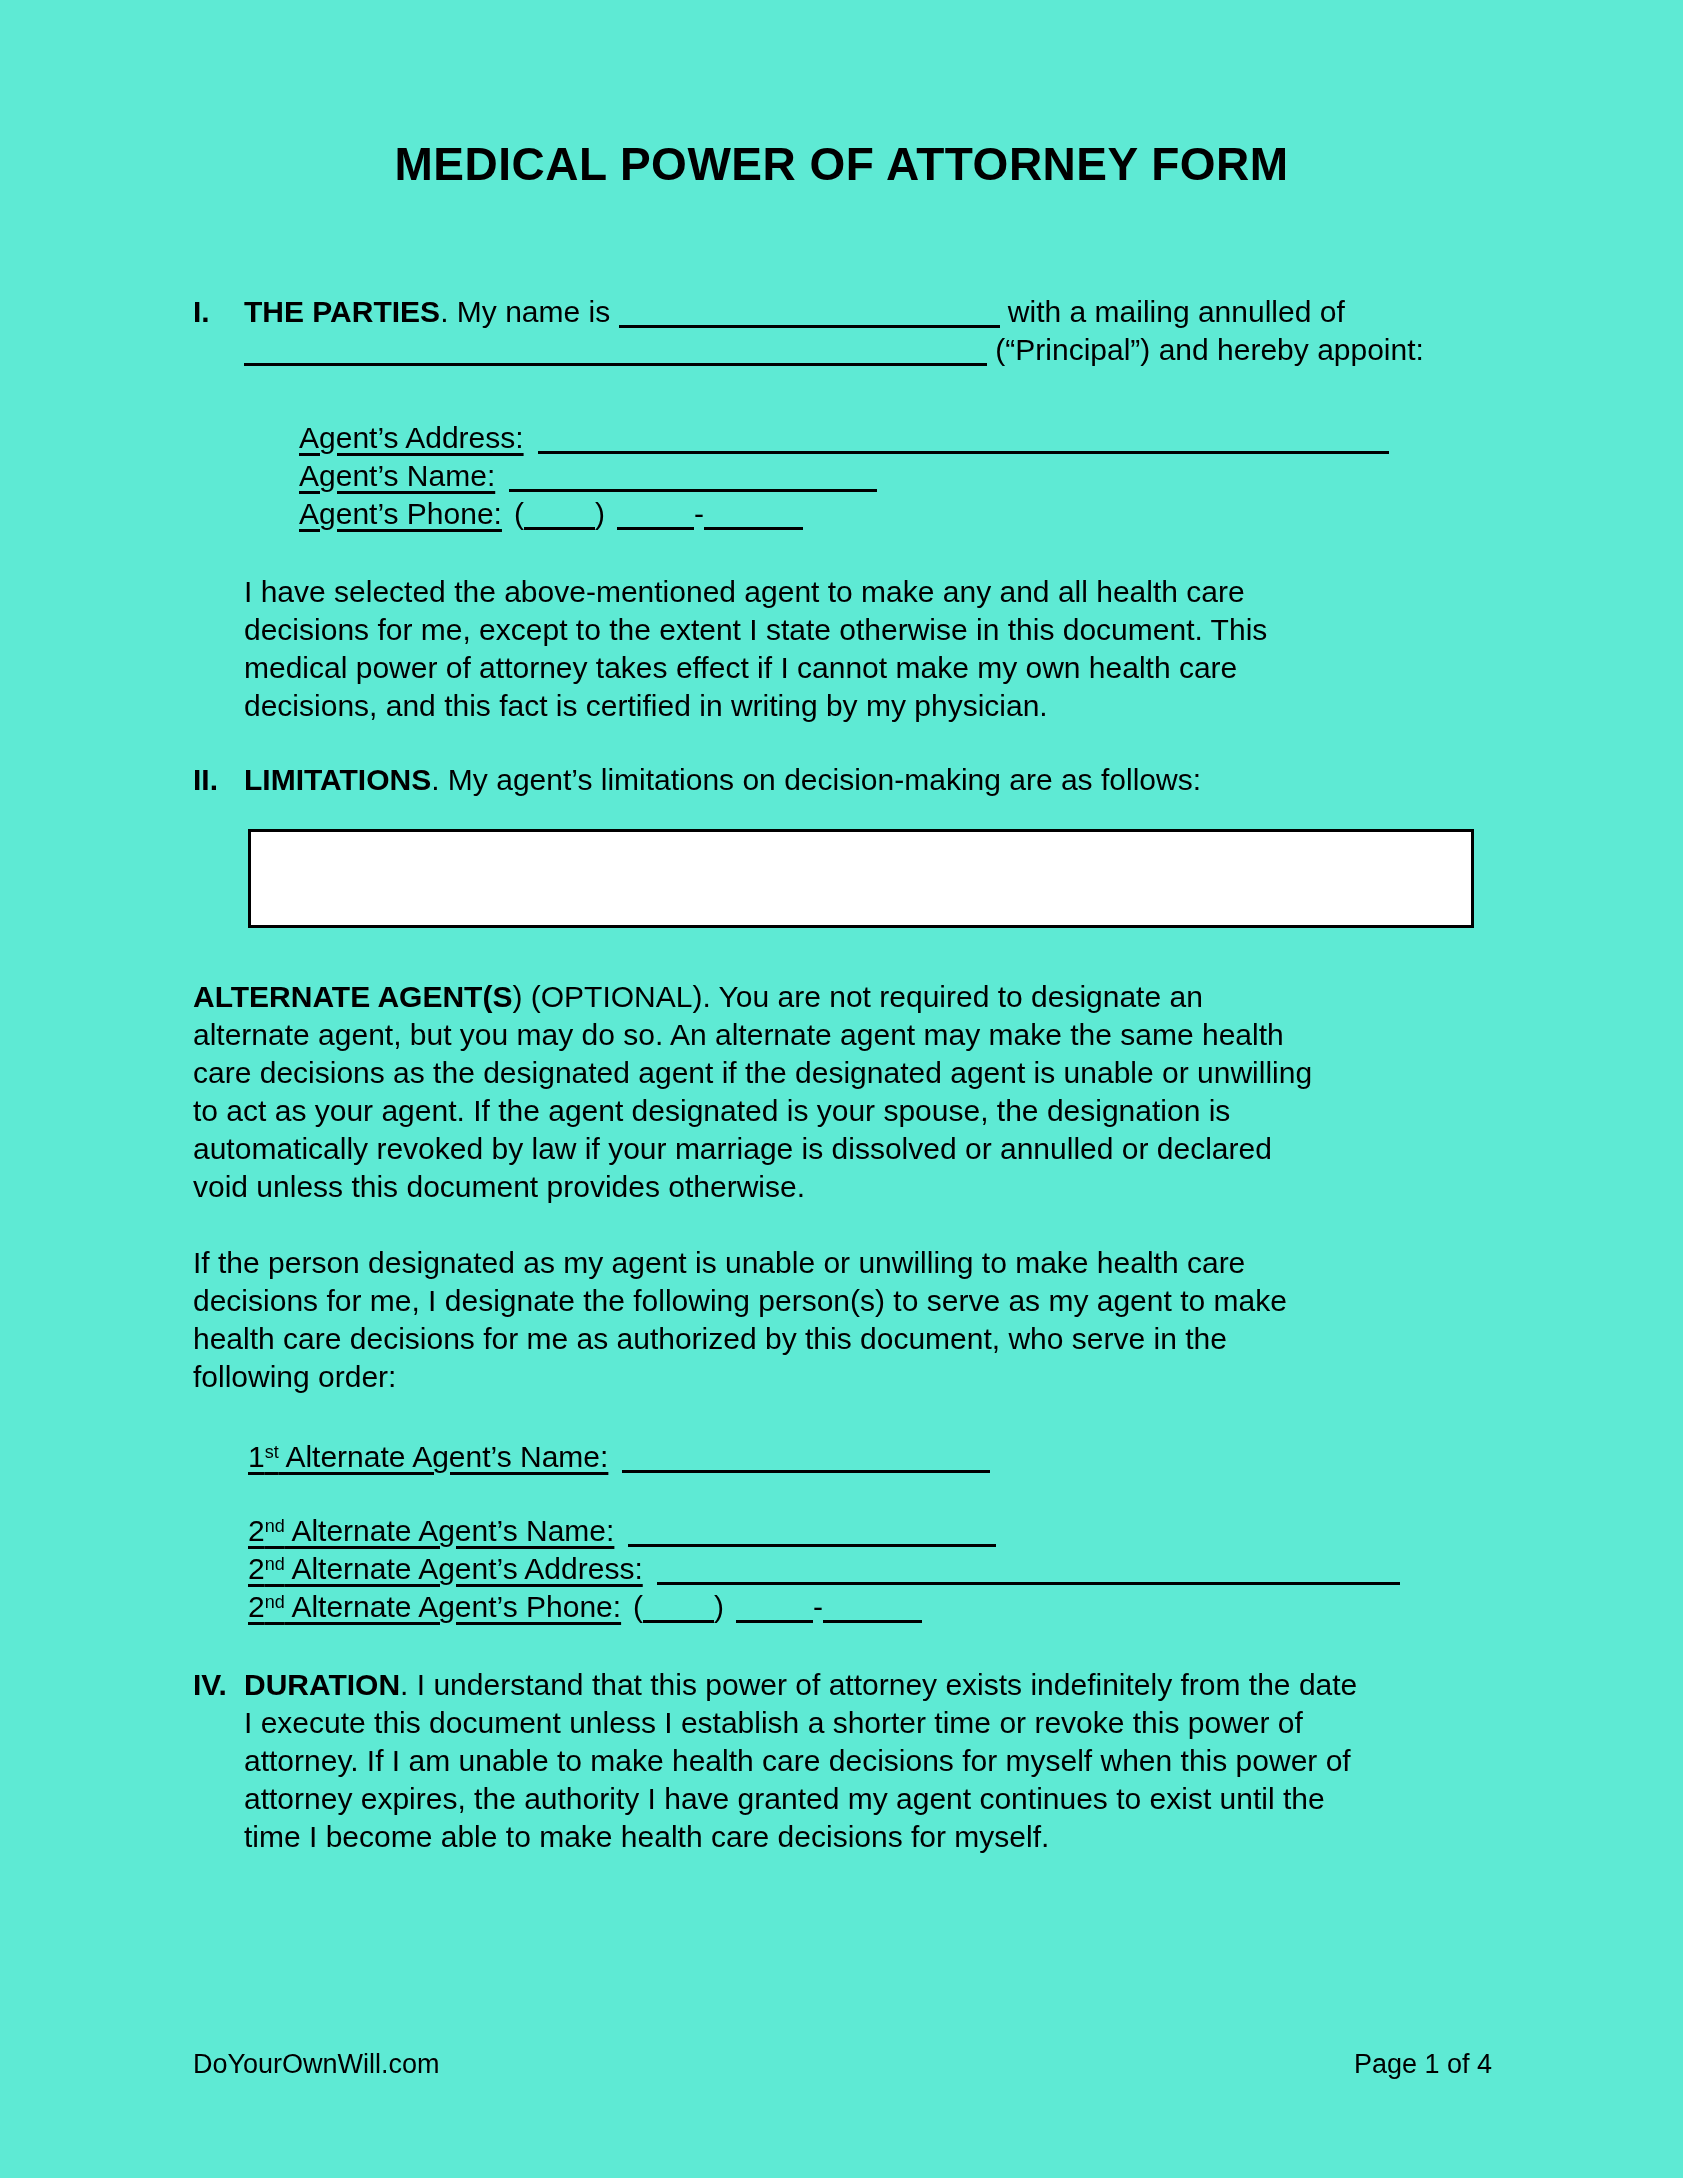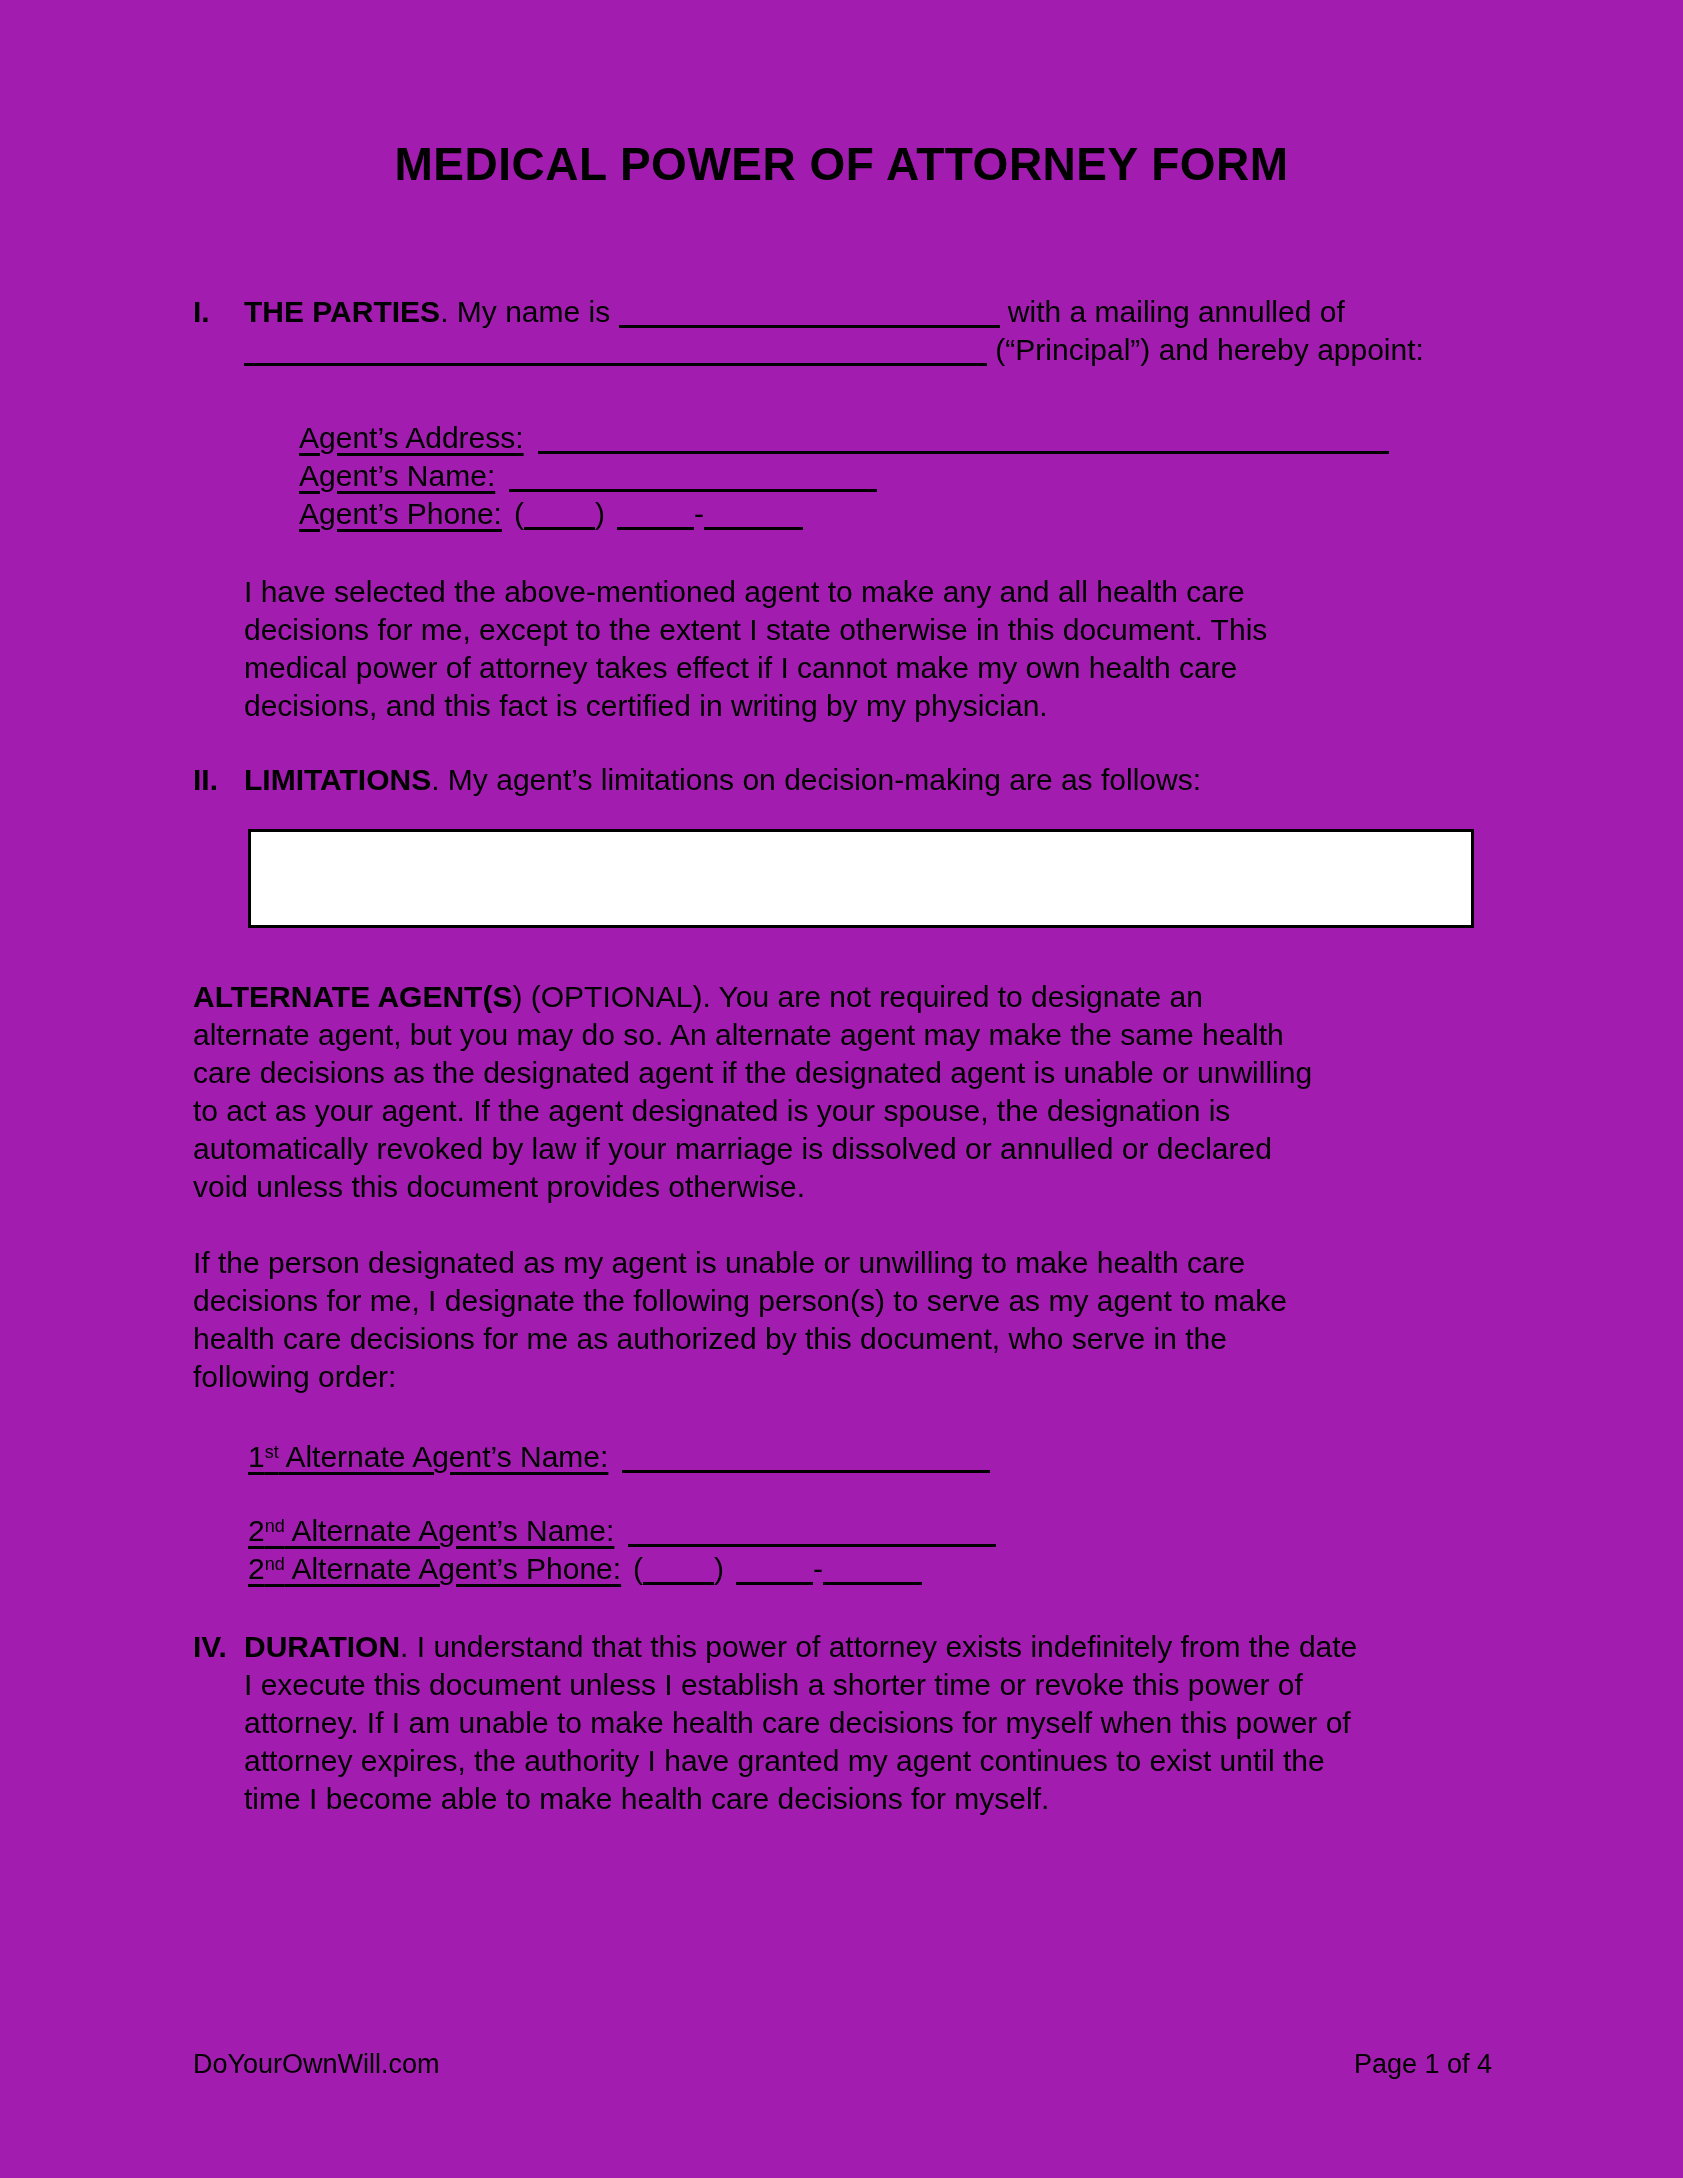--- a/index.html
+++ b/index.html
@@ -1,20 +1,20 @@
 <!DOCTYPE html>
 <html><head>
 <meta charset="utf-8">
 <style>
   html,body{margin:0;padding:0;background:#ffffff;}
   .page{
     position:relative;
     width:1683px;height:2178px;
     box-sizing:border-box;
-    background:#a21caf;
+    background:#5eead4;
     padding:139px 89px 0 193px;
     font-family:"Liberation Sans","DejaVu Sans",sans-serif;
     font-size:30px;line-height:38px;color:#000;
   }
   .title{
     font-size:46px;font-weight:bold;line-height:50px;
     text-align:center;padding-right:104px;margin-bottom:104px;
     letter-spacing:0.5px;
   }
   .section{display:flex;}
@@ -121,20 +121,23 @@
         <div>
           <span class="u"><span>1</span><sup>st</sup><span class="wrap"> Alternate Agent’s Name:</span></span><span class="blank w372 ml"></span>
         </div>
       </div>
 
       <div class="alt alt2">
         <div>
           <span class="u"><span>2</span><sup>nd</sup><span class="wrap"> Alternate Agent’s Name:</span></span><span class="blank w372 ml"></span>
         </div>
         <div>
+          <span class="u"><span>2</span><sup>nd</sup><span class="wrap"> Alternate Agent’s Address:</span></span><span class="blank w750 ml"></span>
+        </div>
+        <div>
           <span class="u"><span>2</span><sup>nd</sup><span class="wrap"> Alternate Agent’s Phone:</span></span><span class="ml12">(</span><span class="blank w72"></span><span>)</span><span class="blank w78 ml12"></span><span>-</span><span class="blank w100"></span>
         </div>
       </div>
     </div>
   </div>
 
   <div class="section sec4">
     <div class="num">IV.</div>
     <div class="content">
       <span class="b">DURATION</span><span class="wrap">. I understand that this power of attorney exists indefinitely from the date

